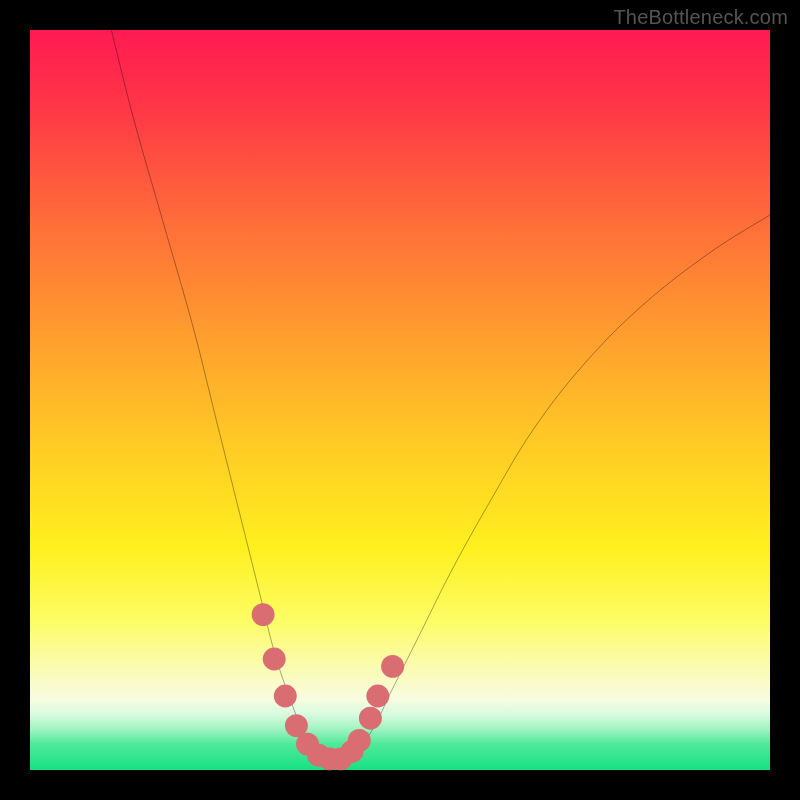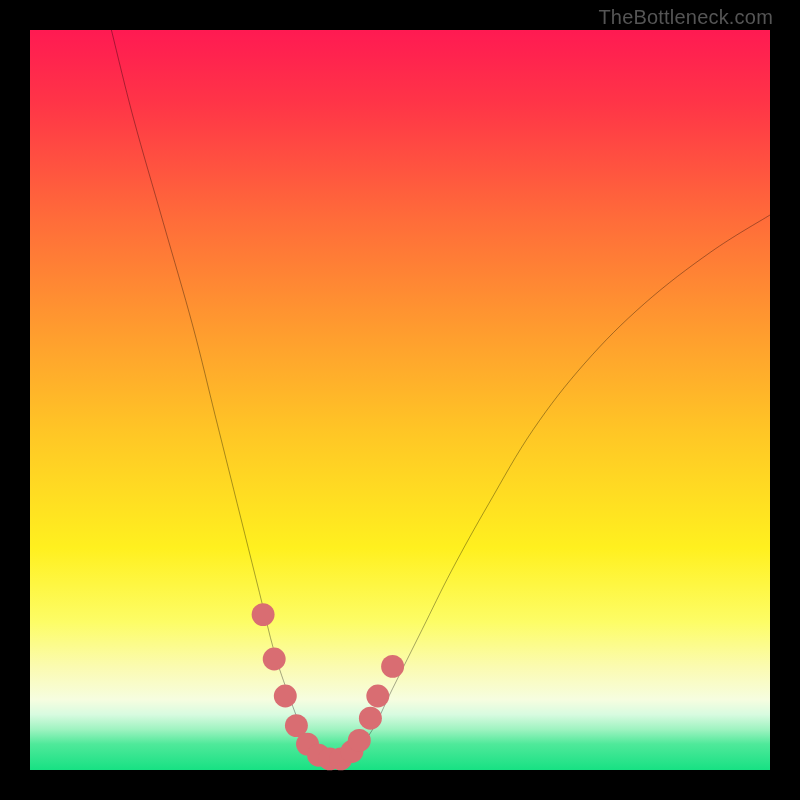--- a/index.html
+++ b/index.html
@@ -29,21 +29,21 @@
   .gradient {
     position: absolute;
     top: 0;
     left: 0;
     width: 100%;
     height: 100%;
   }
   .watermark {
     position: absolute;
     top: 6px;
-    right: 27px;
+    right: 12px;
     color: #555;
     font-size: 20px;
     letter-spacing: 0.2px;
   }
   svg.curve {
     position: absolute;
     top: 0;
     left: 0;
     width: 100%;
     height: 100%;

